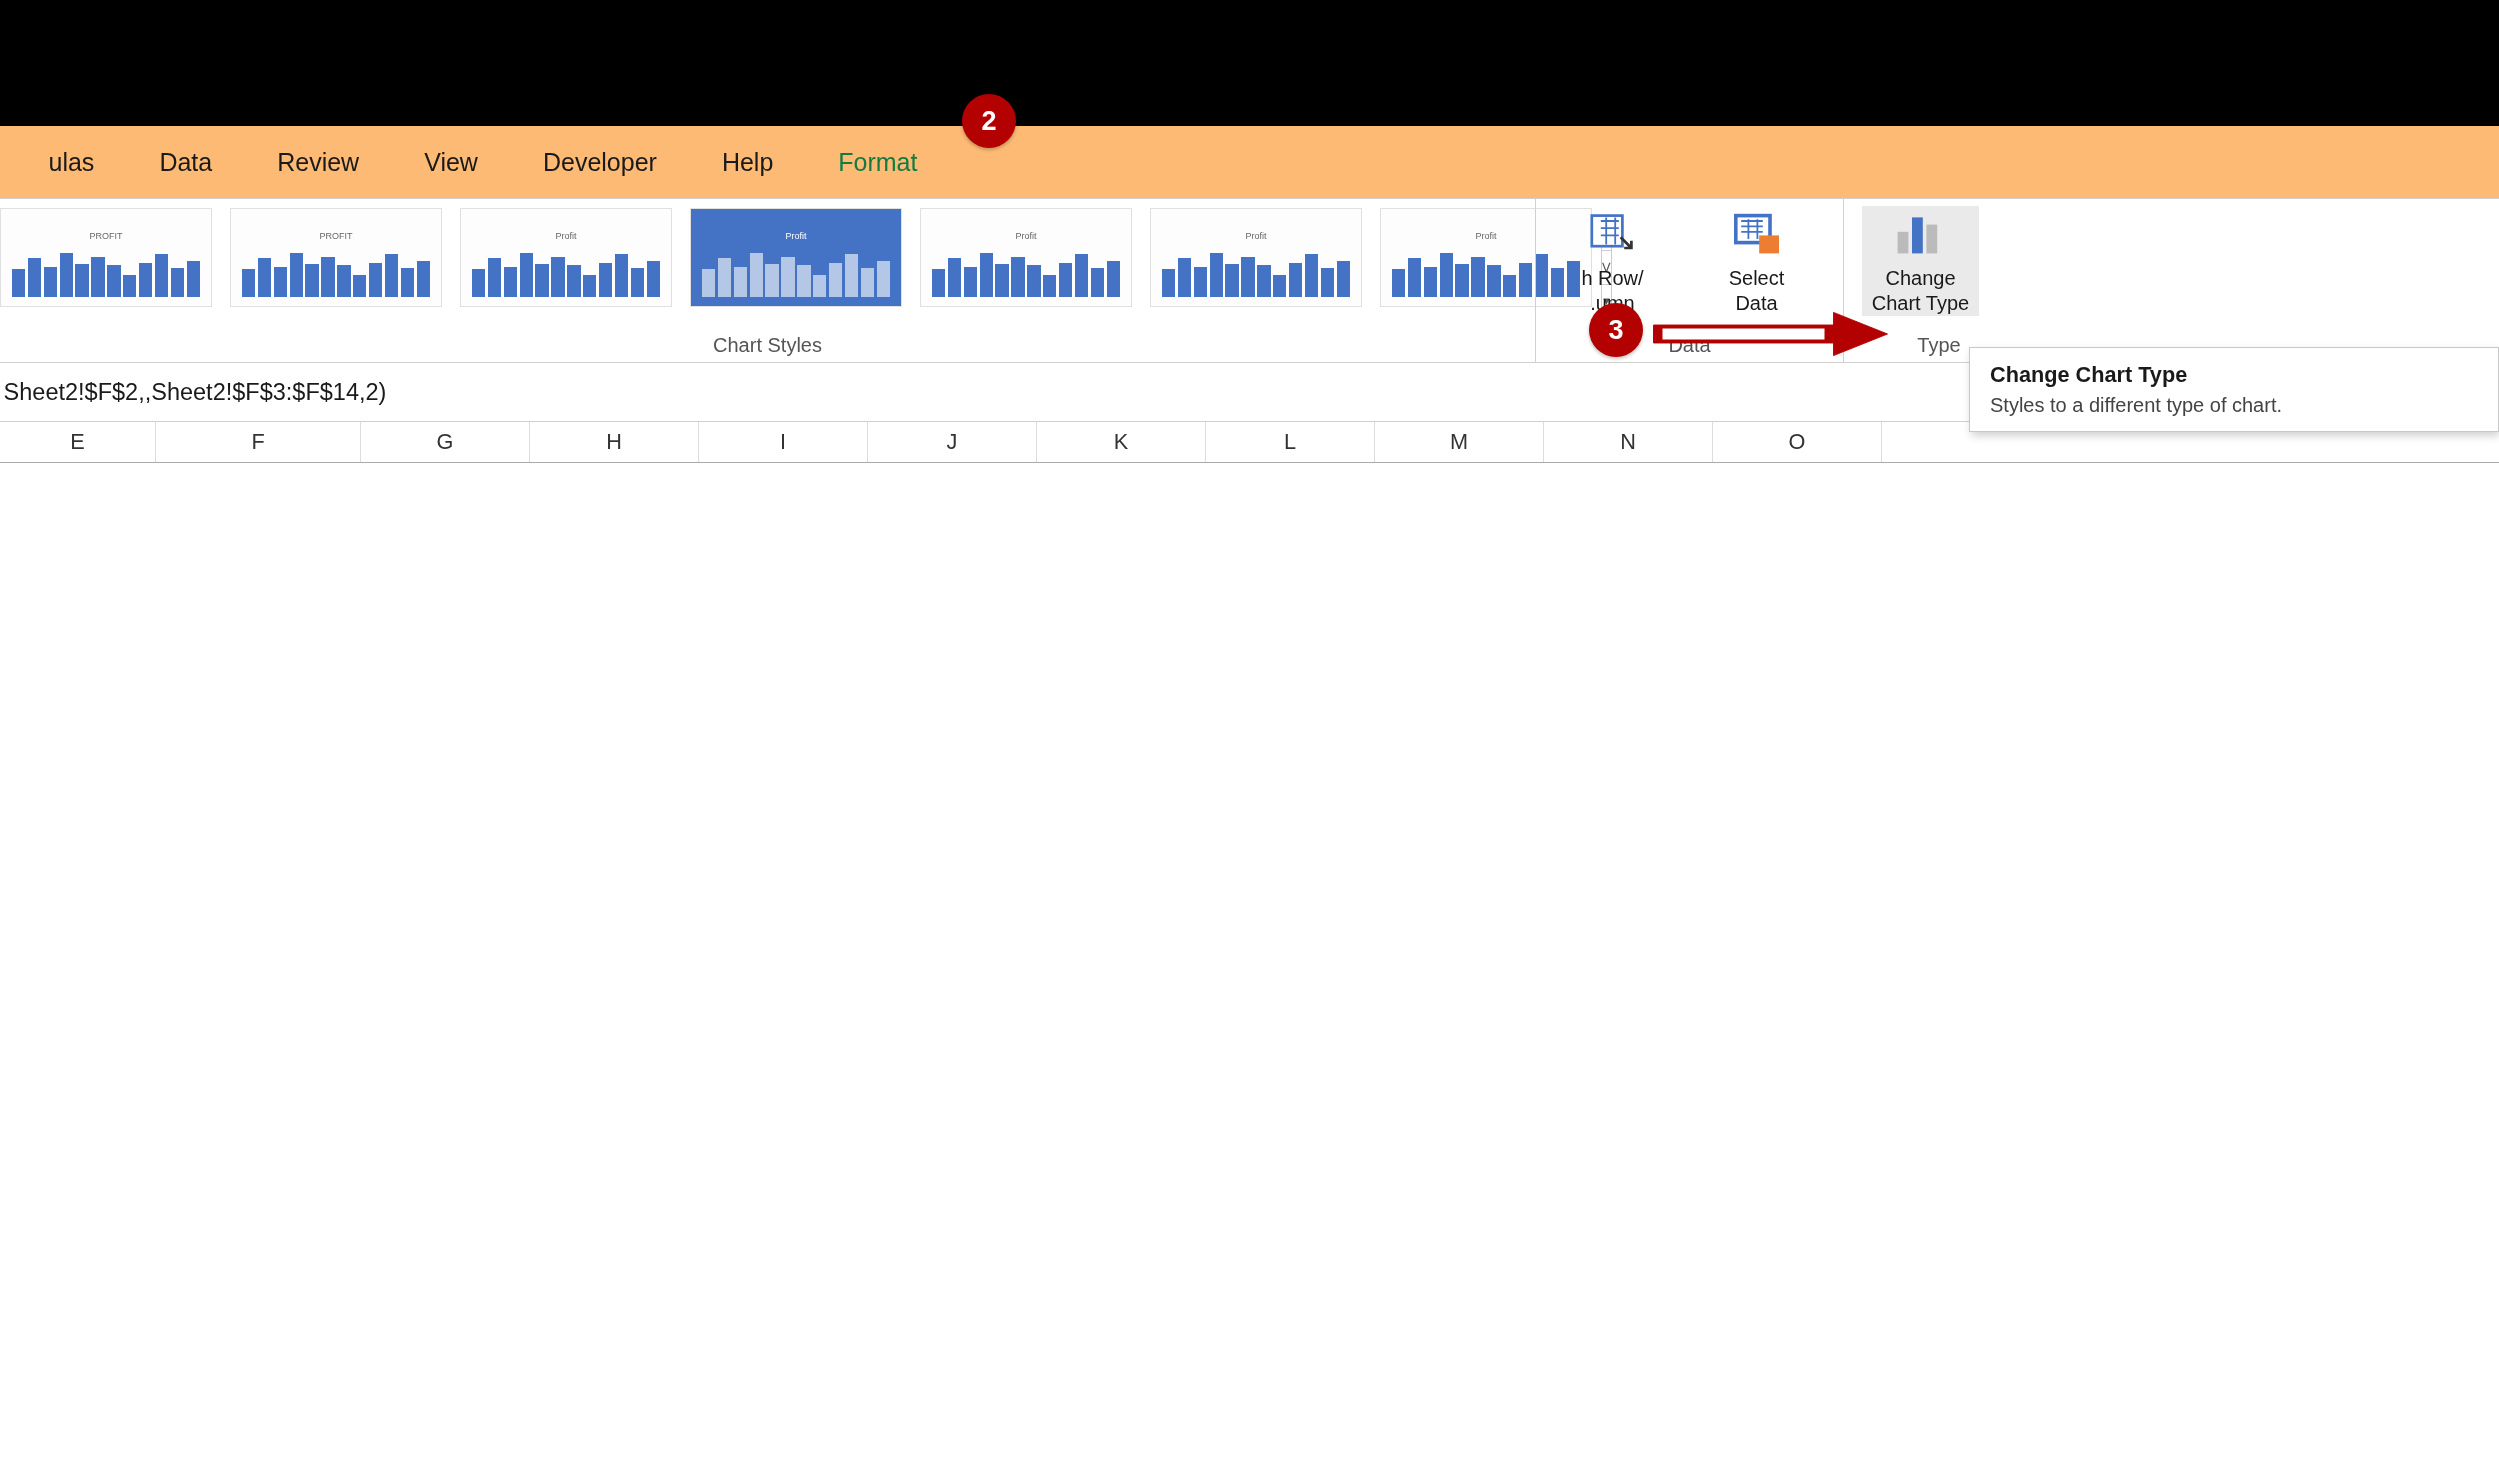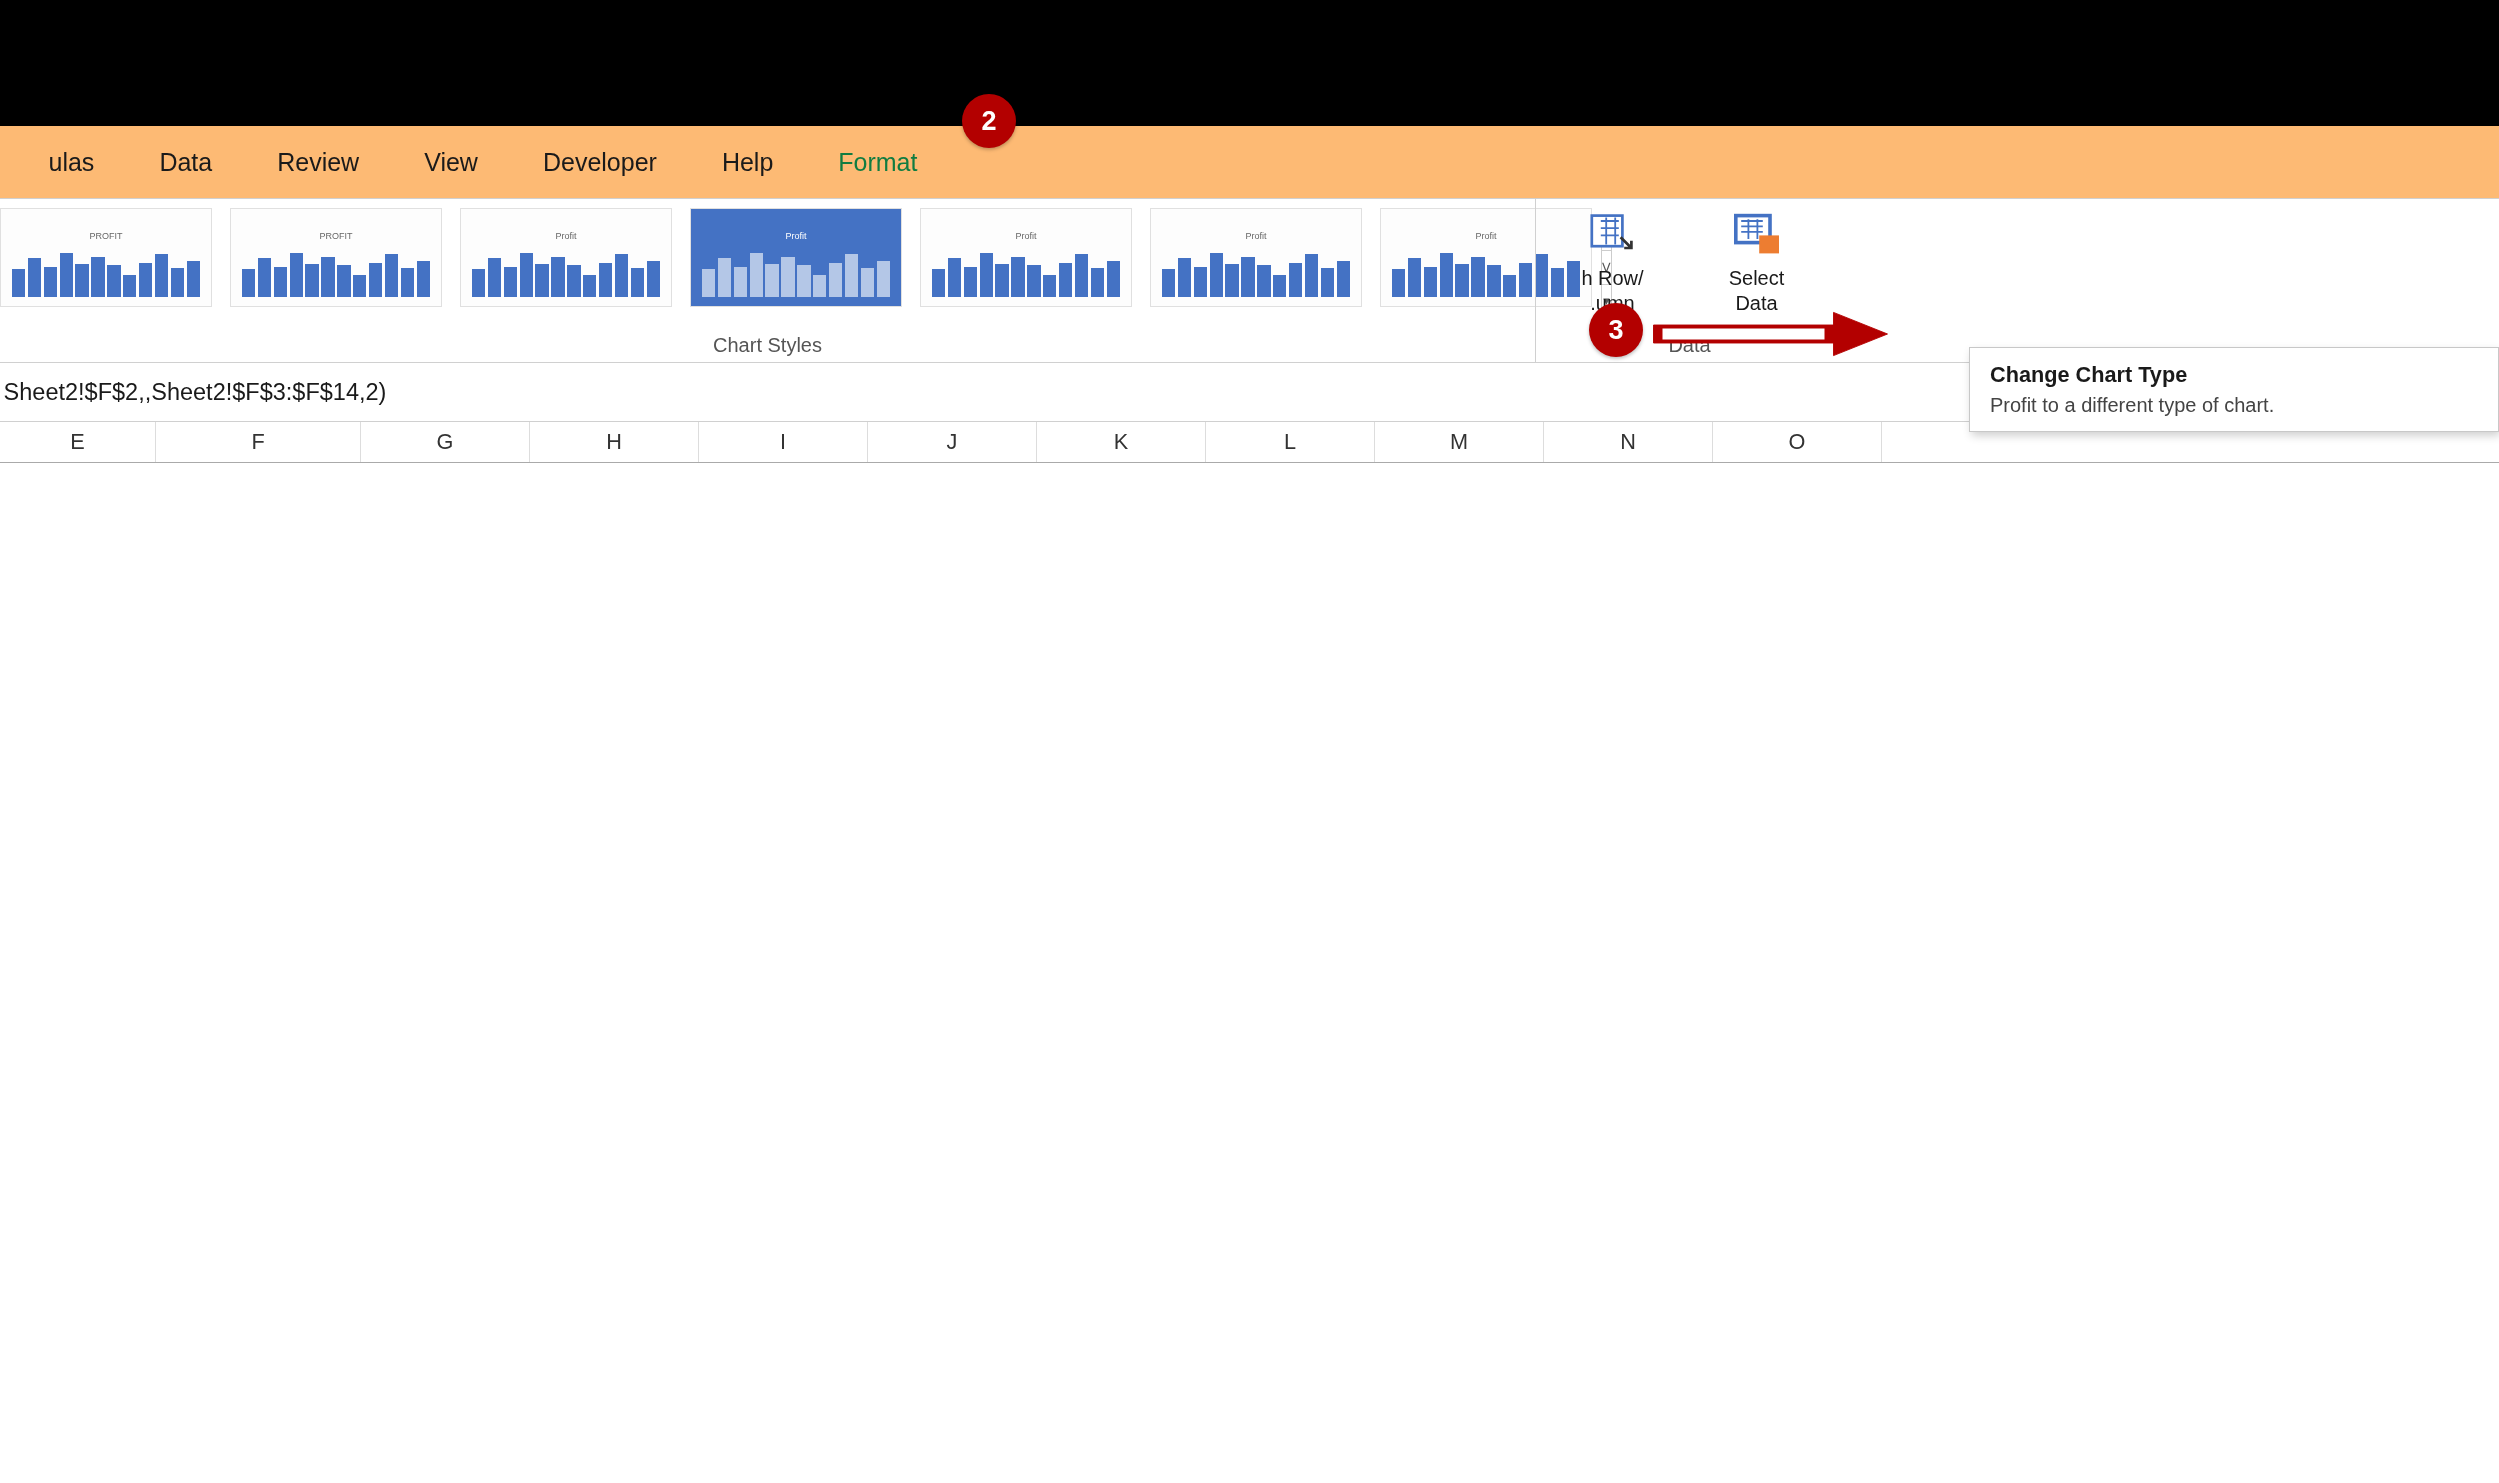--- a/index.html
+++ b/index.html
@@ -241,25 +241,37 @@
             <path d="M10 10h24M10 16h24M10 22h24M18 8v22M28 8v22" stroke="#4472c4" stroke-width="2"></path>
             <rect x="30" y="26" width="22" height="20" fill="#ed7d31"></rect>
           </svg>
         <div class="lbl" style="white-space:pre-line">Select
 Data</div>
       </div>
     </div>
     <div class="group-label">Data</div>
   </div>
 
+  <div class="ribbon-group">
+    <div class="rbtn hover">
+      <svg width="58" height="45" viewBox="0 0 64 50">
+          <rect x="6" y="22" width="12" height="24" fill="#bbb"></rect>
+          <rect x="22" y="6" width="12" height="40" fill="#4472c4"></rect>
+          <rect x="38" y="14" width="12" height="32" fill="#bbb"></rect>
+        </svg>
+      <div class="lbl" style="white-space:pre-line">Change
+Chart Type</div>
+    </div>
+    <div class="group-label">Type</div>
+  </div>
 
 
   <div class="tooltip">
     <div class="tt-title">Change Chart Type</div>
-    <div class="tt-body">Profit to a different type of chart.</div>
+    <div class="tt-body">Styles to a different type of chart.</div>
   </div>
 </div>
 
 <div class="callout-badge" style="left:1589px;top:303px">3</div>
 <svg class="arrow3" style="left:1644px;top:307px" width="253" height="54" viewBox="0 0 280 60">
   <path d="M10 30 h200" stroke="#b30000" stroke-width="14" fill="none"></path>
   <path d="M10 20 h200 v-14 l60 24 -60 24 v-14 h-200 z" fill="#b30000" stroke="#b30000"></path>
   <path d="M20 30 h180" stroke="#fff" stroke-width="12"></path>
 </svg>
 

